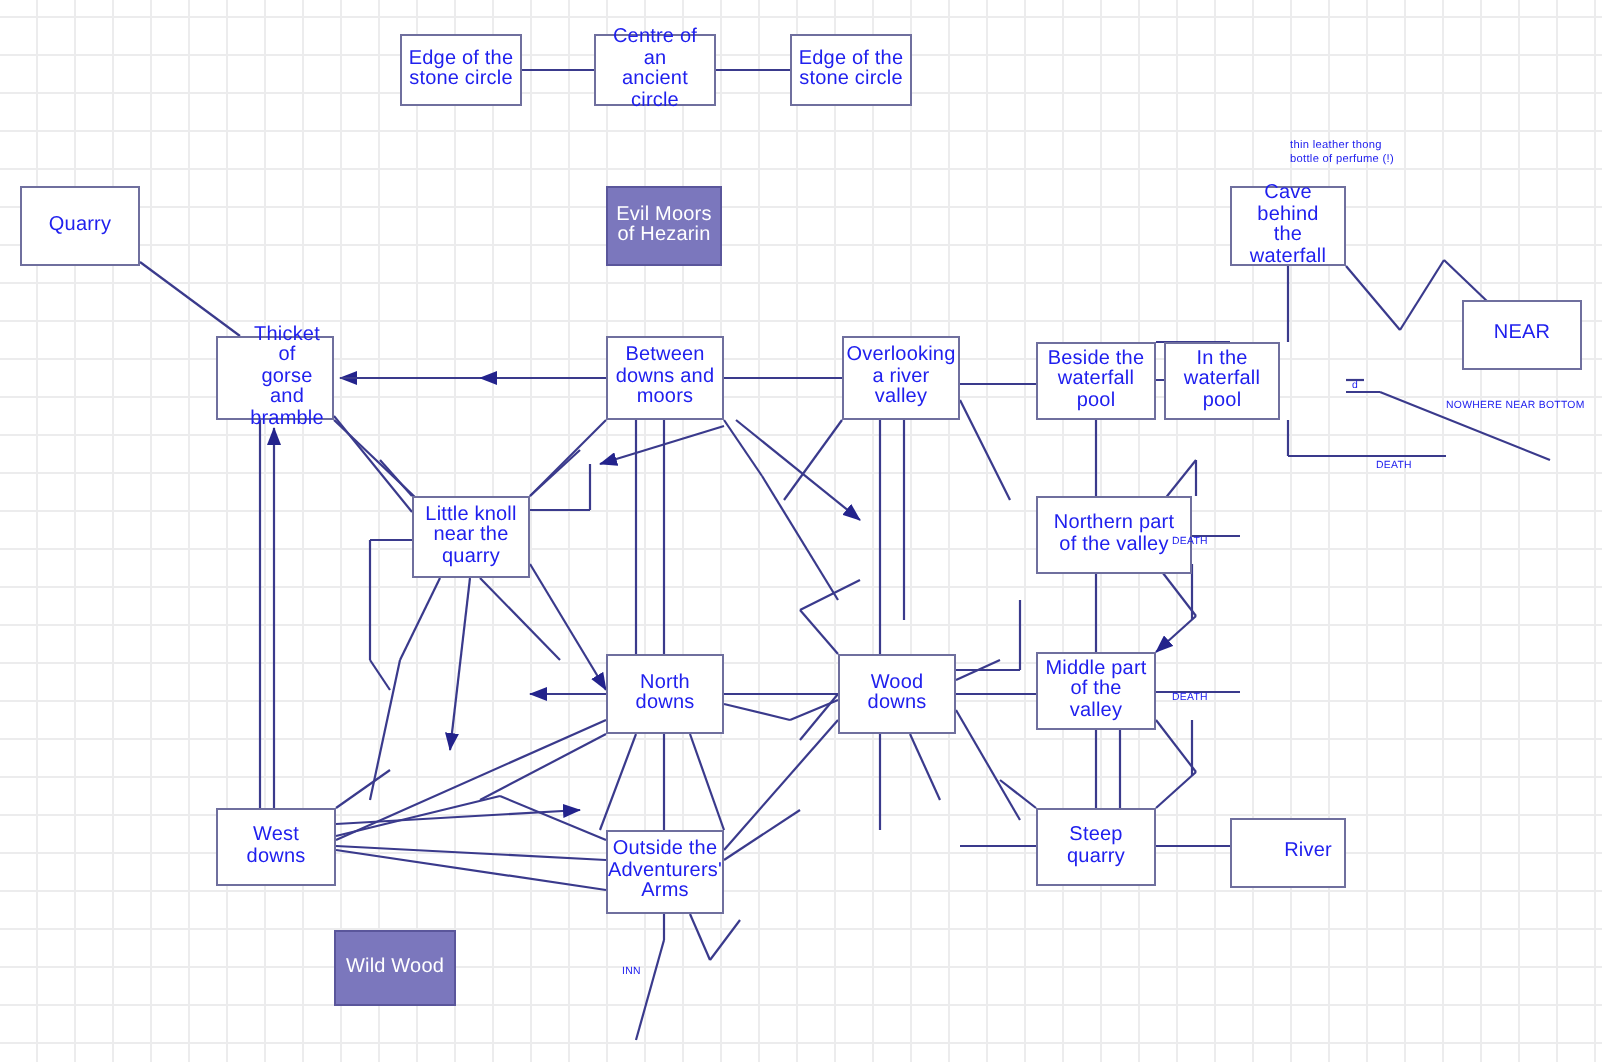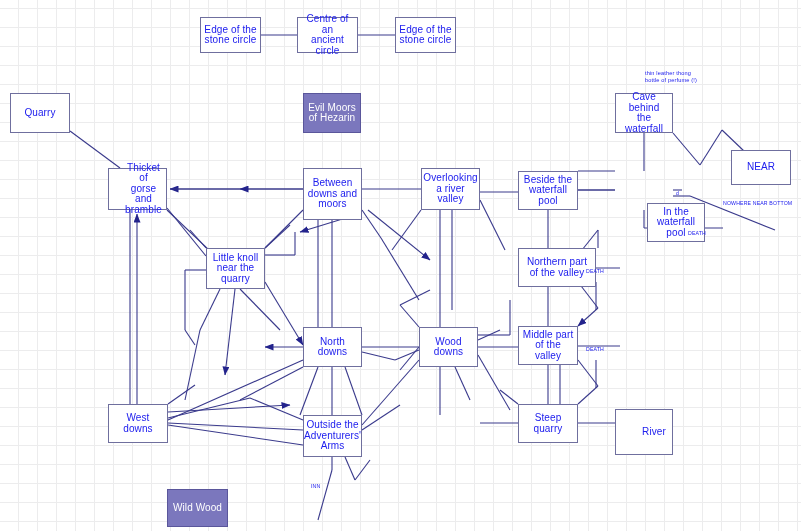--- a/index.html
+++ b/index.html
@@ -184,30 +184,30 @@
     </div>
     <div class="node filled" style="left: 303px; top: 93px; width: 58px; height: 40px;">
       <span>Evil Moors<br>of Hezarin</span>
     </div>
     <div class="node" style="left: 615px; top: 93px; width: 58px; height: 40px;">
       <span>Cave behind<br>the waterfall</span>
     </div>
     <div class="node" style="left: 108px; top: 168px; width: 59px; height: 42px; padding-left: 12px;">
       <span>Thicket of<br>gorse and<br>bramble</span>
     </div>
-    <div class="node" style="left: 303px; top: 168px; width: 59px; height: 52px; text-align: center;">
+    <div class="node" style="left: 303px; top: 168px; width: 59px; height: 42px; text-align: center;">
       <span>Between<br>downs and<br>moors</span>
     </div>
     <div class="node" style="left: 421px; top: 168px; width: 59px; height: 42px;">
       <span>Overlooking<br>a river<br>valley</span>
     </div>
     <div class="node" style="left: 518px; top: 171px; width: 60px; height: 39px;">
       <span>Beside the<br>waterfall pool</span>
     </div>
-    <div class="node" style="left: 647px; top: 171px; width: 58px; height: 39px; margin-top: 32px;">
+    <div class="node" style="left: 582px; top: 171px; width: 58px; height: 39px;">
       <span>In the<br>waterfall pool</span>
     </div>
     <div class="node" style="left: 731px; top: 150px; width: 60px; height: 35px;">
       <span>NEAR</span>
     </div>
     <div class="node" style="left: 206px; top: 248px; width: 59px; height: 41px;">
       <span>Little knoll<br>near the<br>quarry</span>
     </div>
     <div class="node" style="left: 518px; top: 248px; width: 78px; height: 39px;">
       <span>Northern part<br>of the valley</span>
@@ -223,24 +223,24 @@
     </div>
     <div class="node" style="left: 108px; top: 404px; width: 60px; height: 39px;">
       <span>West downs</span>
     </div>
     <div class="node" style="left: 303px; top: 415px; width: 59px; height: 42px;">
       <span>Outside the<br>Adventurers'<br>Arms</span>
     </div>
     <div class="node" style="left: 518px; top: 404px; width: 60px; height: 39px;">
       <span>Steep quarry</span>
     </div>
-    <div class="node" style="left: 615px; top: 409px; width: 58px; height: 46px; padding-left: 20px;">
+    <div class="node" style="left: 615px; top: 409px; width: 58px; height: 35px; padding-left: 20px;">
       <span>River</span>
     </div>
-    <div class="node filled" style="left: 167px; top: 465px; width: 61px; height: 38px; margin-top: 24px;">
+    <div class="node filled" style="left: 167px; top: 465px; width: 61px; height: 38px;">
       <span>Wild Wood</span>
     </div>
     <div class="edgelabel" style="left: 645px; top: 70px; font-size: 5.6px;">thin leather thong
 bottle of perfume (!)</div>
     <div class="edgelabel" style="left: 723px; top: 200px; font-size: 5.2px;">NOWHERE NEAR BOTTOM</div>
     <div class="edgelabel" style="left: 688px; top: 230px; font-size: 5.2px;">DEATH</div>
     <div class="edgelabel" style="left: 586px; top: 268px; font-size: 5.2px;">DEATH</div>
     <div class="edgelabel" style="left: 586px; top: 346px; font-size: 5.2px;">DEATH</div>
     <div class="edgelabel" style="left: 311px; top: 483px; font-size: 5.2px;">INN</div>
     <div class="edgelabel" style="left: 676px; top: 190px; font-size: 5.2px;">d</div>

